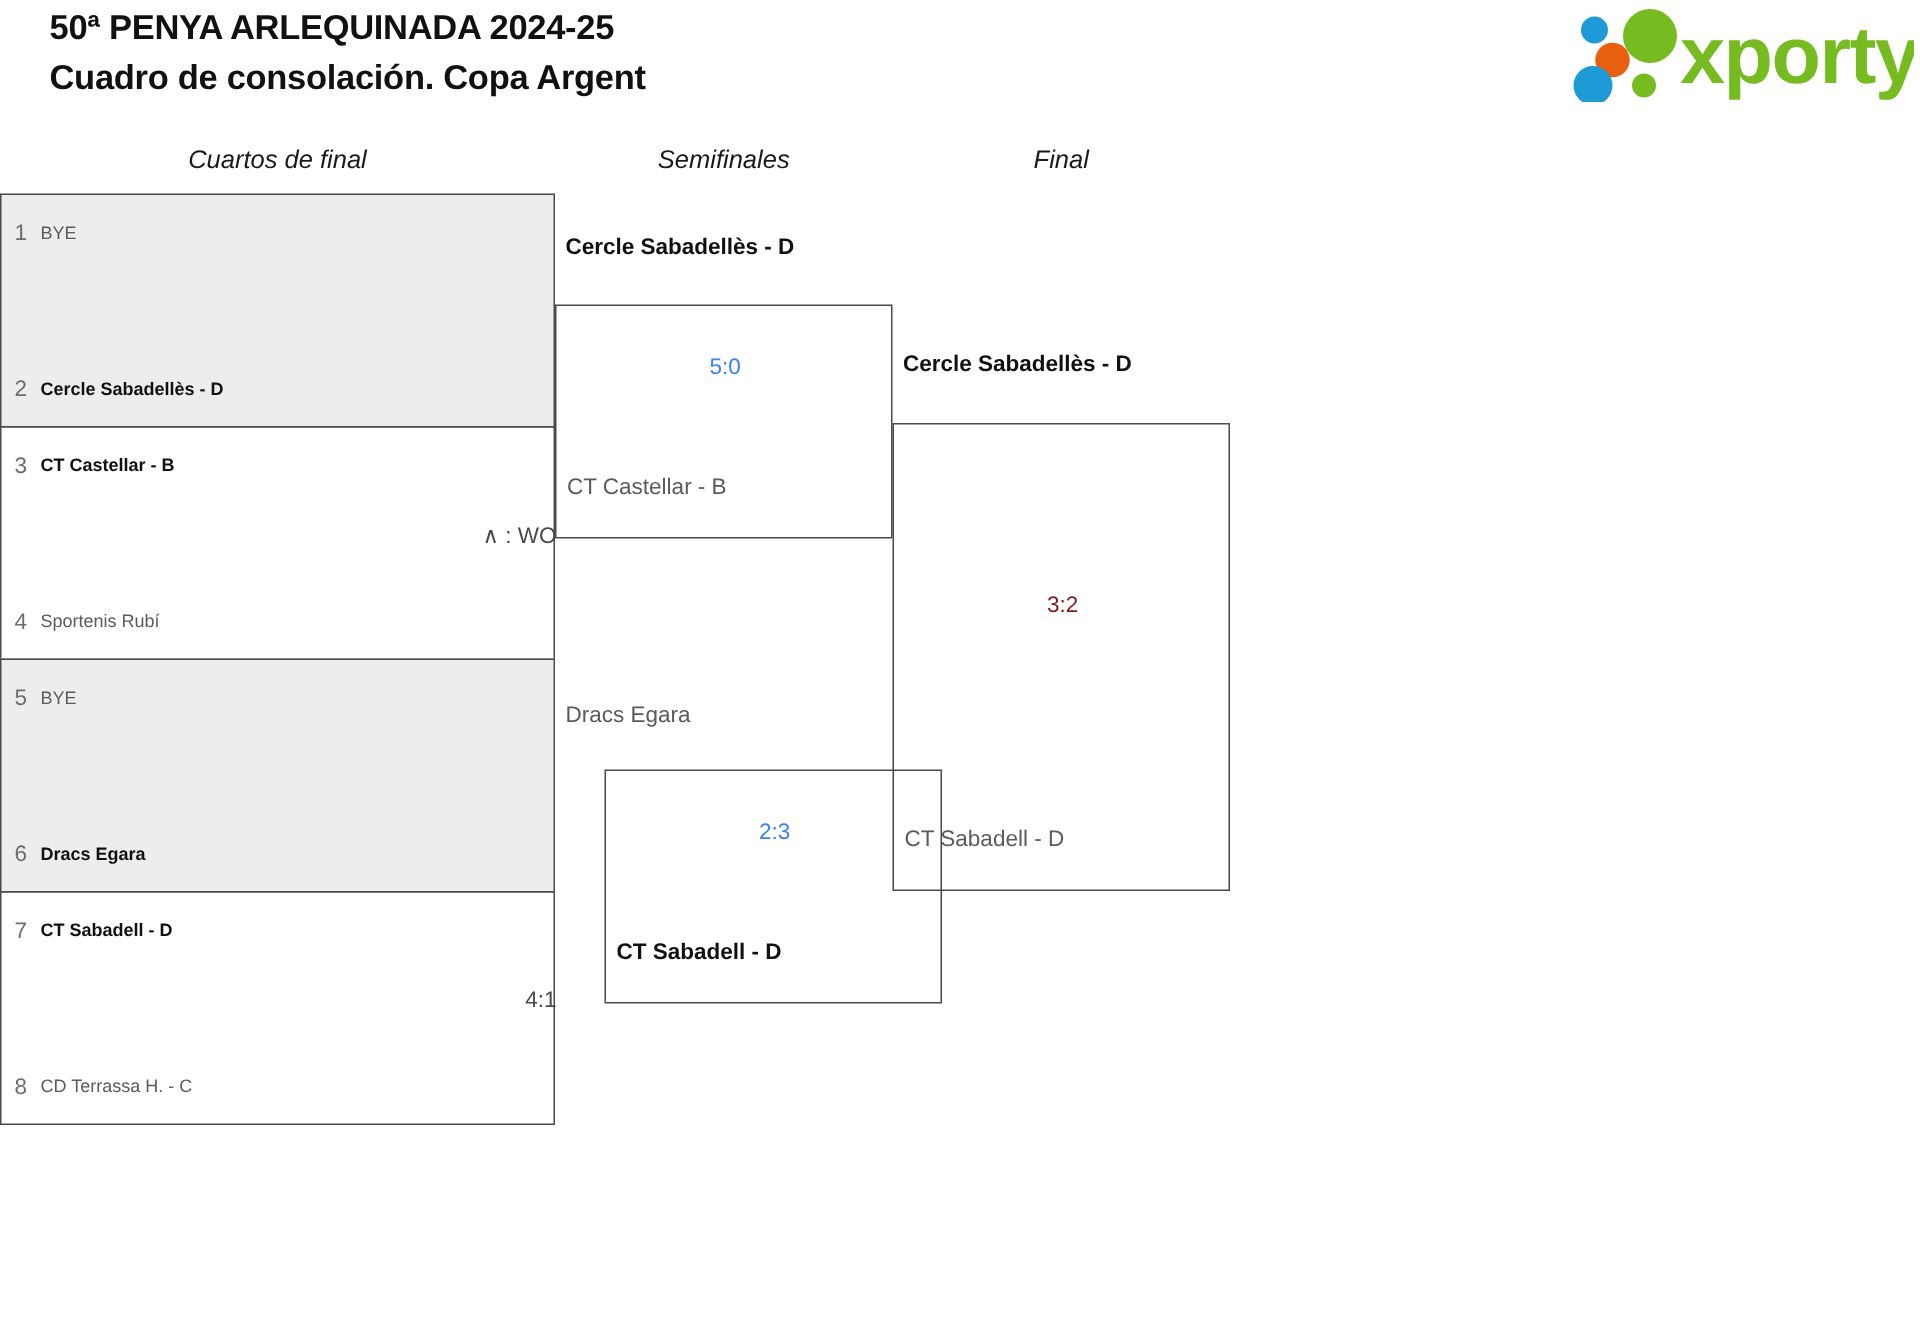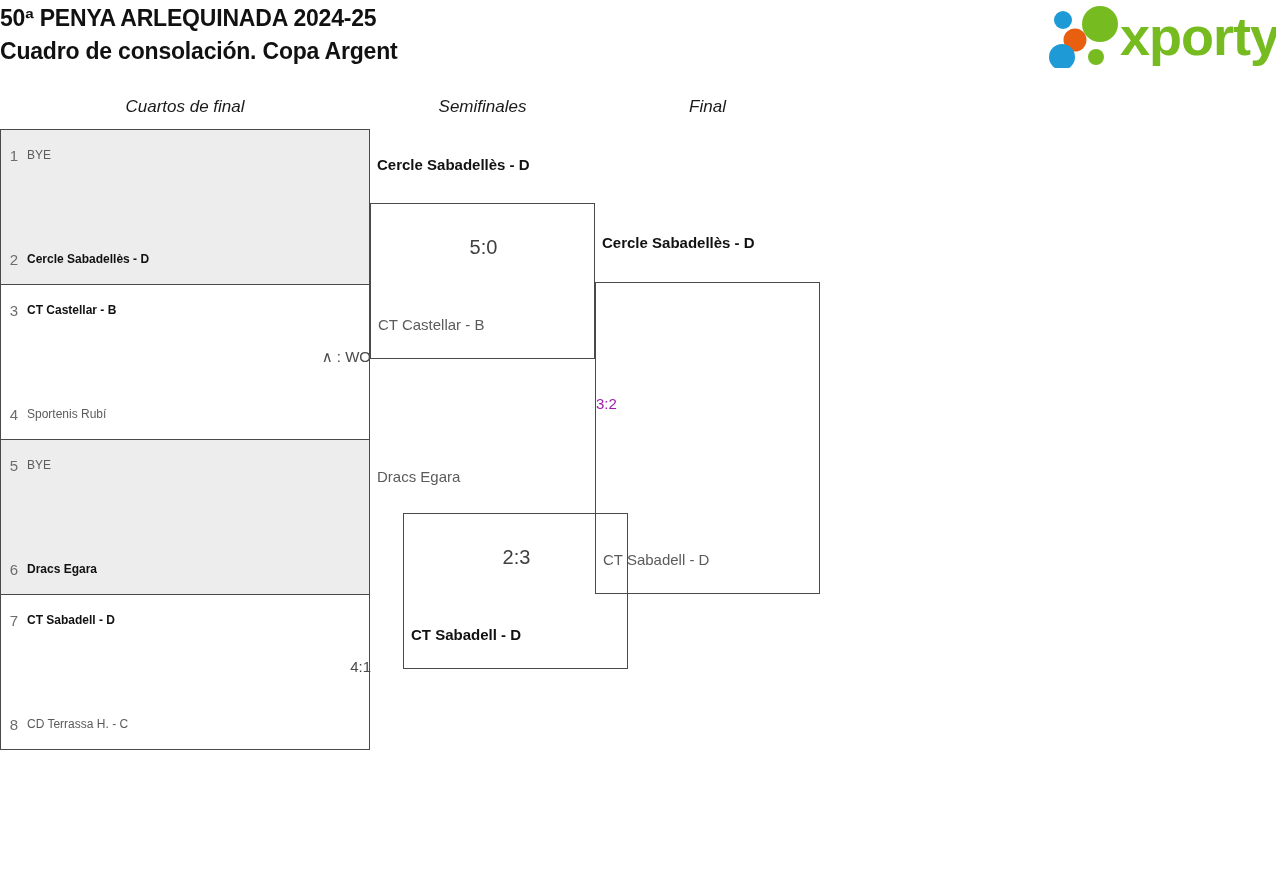--- a/index.html
+++ b/index.html
@@ -6,21 +6,21 @@
   html, body {
     width: 1280px; height: 883px;
     background: #ffffff;
     font-family: "Liberation Sans", sans-serif;
     color: #1a1a1a;
     overflow: hidden;
   }
   .page { position: relative; width: 1280px; height: 883px; }
 
   
-  .title-block { position: absolute; left: 0; top: 2px; }
+  .title-block { position: absolute; left: 0; top: 2px; padding-left: 33px; }
   .title-line { font-size: 23px; font-weight: bold; line-height: 33px; color: #111111;
                 letter-spacing: -0.2px; white-space: nowrap; }
 
   .logo { position: absolute; left: 1048px; top: 4px; width: 228px; height: 64px; }
   .logo svg { display: block; }
 
   
   .round-head { position: absolute; font-size: 17px; color: #1a1a1a; text-align: center;
                 white-space: nowrap; line-height: 20px; font-style: italic; }
   .rh-1 { left: 0;   top: 97px; width: 370px; }
@@ -51,37 +51,37 @@
               text-align: right; font-size: 15px; color: #4a4a4a; }
 
   
   .r2-label { position: absolute; font-size: 15px; white-space: nowrap; color: #5b5b5b; }
   .r2-label.win { color: #111111; font-weight: bold; }
   .r2-box { position: absolute; left: 370px; width: 225px; height: 156px;
             border: 1px solid #4a4a4a; }
   .r2-box.b1 { top: 74px;  }
   .r2-box.b2 { top: 384px; margin-left: 33px; }
   .r2-score { position: absolute; left: 0; top: 32px; width: 225px;
-              text-align: center; font-size: 20px; color: #404040; }
+              text-align: center; font-size: 15px; color: #3b82f6; }
   .r2-loser { position: absolute; left: 7px; top: 112px; font-size: 15px;
               color: #5b5b5b; white-space: nowrap; }
   .r2-loser.win { color: #111111; font-weight: bold; }
 
   .lbl-sf1-top { left: 377px; top: 27px; }
   .lbl-sf2-top { left: 377px; top: 339px; }
 
   
   .r3-label { position: absolute; left: 602px; font-size: 15px; white-space: nowrap;
               color: #5b5b5b; }
   .r3-label.win { color: #111111; font-weight: bold; }
   .lbl-f-top { top: 105px; }
   .r3-box { position: absolute; left: 595px; top: 153px; width: 225px; height: 312px;
             border: 1px solid #4a4a4a; }
   .r3-score { position: absolute; left: 0; top: 112px; width: 225px;
-              text-align: left; font-size: 15px; color: #a21caf; }
+              text-align: center; font-size: 15px; color: #7f1d1d; }
   .r3-loser { position: absolute; left: 7px; top: 268px; font-size: 15px;
               color: #5b5b5b; white-space: nowrap; }
 </style>
 </head>
 <body>
 
 <div class="page">
 
   <div class="title-block">
     <div class="title-line">50ª PENYA ARLEQUINADA 2024-25</div>

